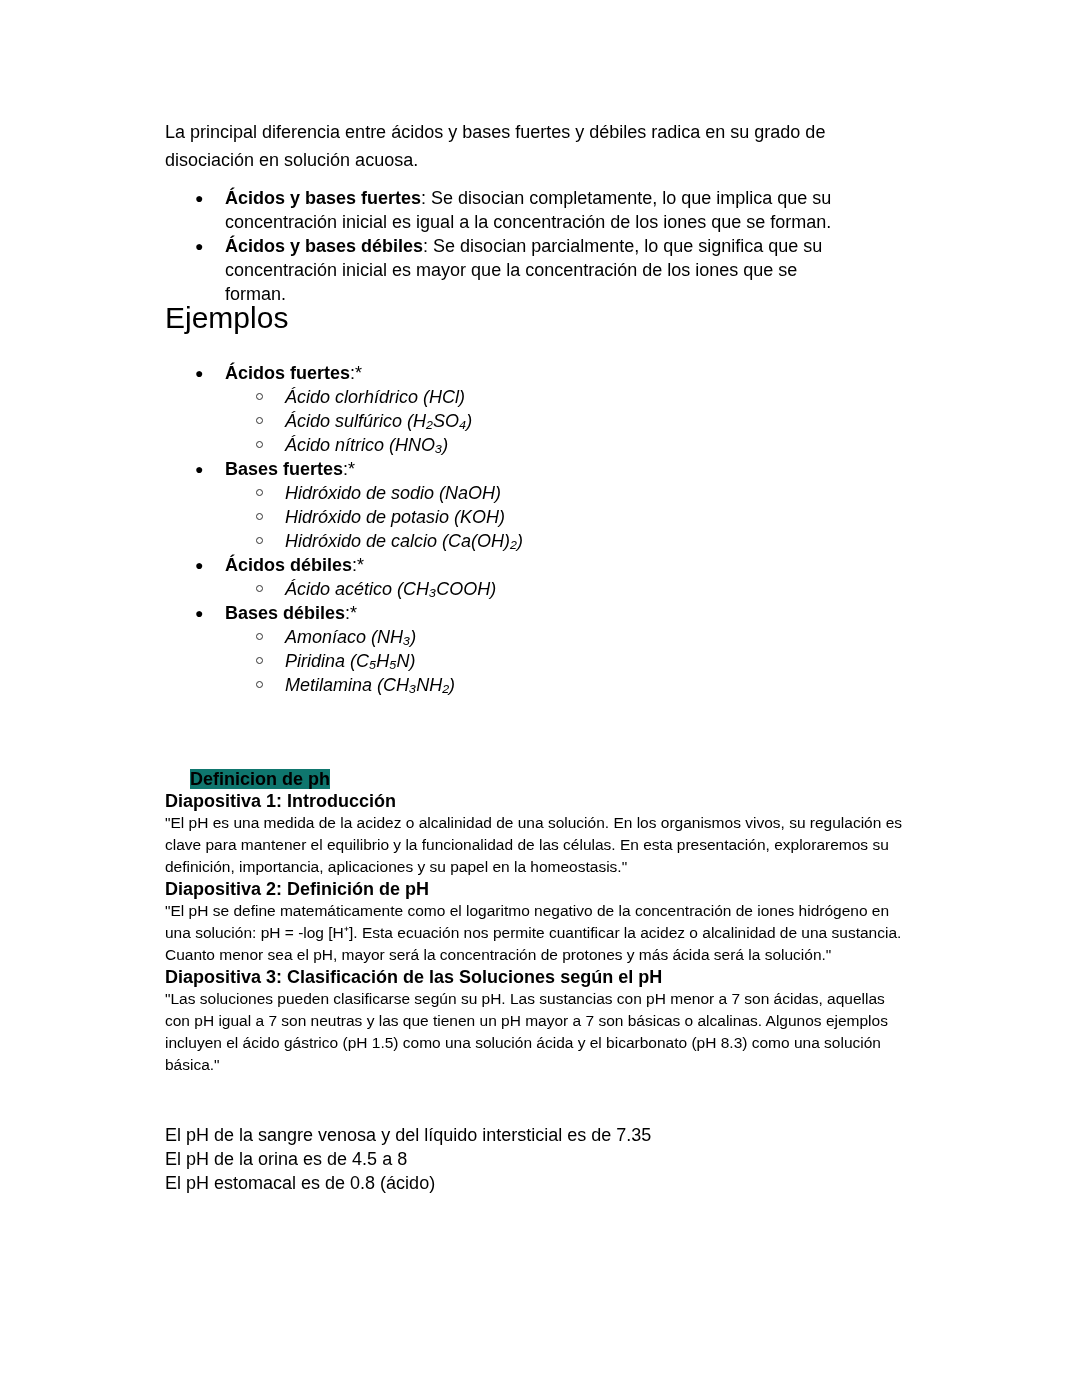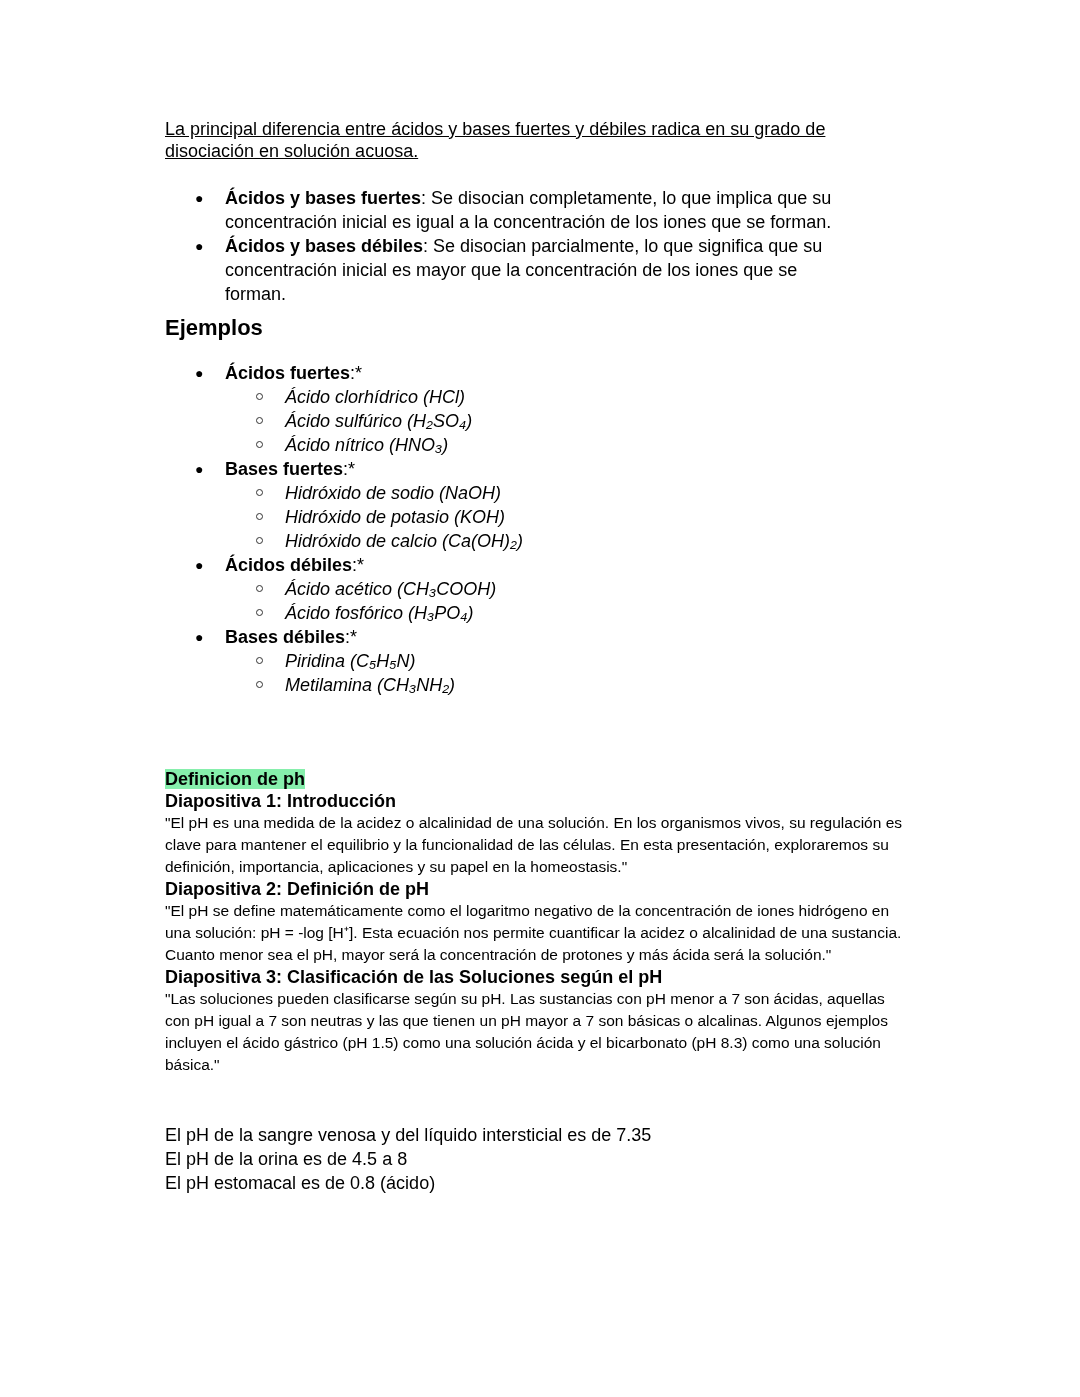--- a/index.html
+++ b/index.html
@@ -1,36 +1,36 @@
 <!DOCTYPE html>
 <html><head>
 <meta charset="utf-8">
 <style>
   html, body { margin: 0; padding: 0; background: #ffffff; }
   body { width: 1080px; height: 1397px; position: relative; overflow: hidden;
          font-family: "Liberation Sans", sans-serif; color: #000; }
   .page { position: absolute; left: 165px; top: 0; width: 740px; }
-  .p-large { font-size: 18px; line-height: 22px; text-decoration: underline; }
+  .p-large { font-size: 18px; line-height: 28px; }
   .intro { position: absolute; top: 118px; left: 0; width: 700px; }
   .ul1 { position: absolute; left: 0; margin: 0; padding: 0; list-style: none; }
   .ul1 li { position: relative; padding-left: 60px; font-size: 18px; line-height: 24px; }
   .ul1 li .bullet { position: absolute; left: 30px; top: 0; font-size: 14px; }
   .ul2 { margin: 0; padding: 0; list-style: none; }
   .ul2 li { padding-left: 60px; position: relative; }
   .ul2 li .circle { position: absolute; left: 28px; top: 8px; width: 7px; height: 7px;
                     border: 1.2px solid #333; border-radius: 50%; box-sizing: border-box; }
   .diff-list { top: 186px; width: 680px; }
-  .heading { position: absolute; top: 315px; left: 0; font-size: 22px; font-weight: bold; }
+  .heading { position: absolute; top: 301px; left: 0; font-size: 30px; font-weight: normal; }
   .ex-list { top: 361px; }
   .ex-list > li { padding-left: 60px; }
   .ex-list .ul2 li { padding-left: 60px; }
   .ex-list .ul2 { margin-left: 0; font-style: italic; }
   .ex-list .ul2 li .circle { left: 31px; }
   b { font-weight: bold; }
-  .hl { background: #86efac; }
+  .hl { background: #0f766e; margin-left: 25px; }
   .def { position: absolute; top: 768px; left: 0; width: 740px; font-size: 15.5px; line-height: 22px; }
   .def .title { font-size: 18px; font-weight: bold; line-height: 22px; }
   .def .slide { font-weight: bold; font-size: 18px; }
   .scale { position: absolute; top: 1123px; left: 0; width: 740px; font-size: 18px; line-height: 24px; }
   .scale .title { font-weight: bold; }
 </style>
 </head>
 <body>
 
 <div class="page">
@@ -67,27 +67,27 @@
         <li><span class="circle"></span><span>Hidróxido de sodio (NaOH)</span></li>
         <li><span class="circle"></span><span>Hidróxido de potasio (KOH)</span></li>
         <li><span class="circle"></span><span>Hidróxido de calcio (Ca(OH)₂)</span></li>
       </ul>
     </li>
     <li>
       <span class="bullet">●</span>
       <b>Ácidos débiles</b><span>:*</span>
       <ul class="ul2">
         <li><span class="circle"></span><span>Ácido acético (CH₃COOH)</span></li>
-        <li><span class="circle"></span><span>Ácido fosfórico (H₃PO₄)</span></li>
       </ul>
     </li>
     <li>
       <span class="bullet">●</span>
       <b>Bases débiles</b><span>:*</span>
       <ul class="ul2">
+        <li><span class="circle"></span><span>Amoníaco (NH₃)</span></li>
         <li><span class="circle"></span><span>Piridina (C₅H₅N)</span></li>
         <li><span class="circle"></span><span>Metilamina (CH₃NH₂)</span></li>
       </ul>
     </li>
   </ul>
 
   <div class="def">
     <div class="title"><span class="hl">Definicion de ph</span></div>
     <div class="slide">Diapositiva 1: Introducción</div>
     <div>"El pH es una medida de la acidez o alcalinidad de una solución. En los organismos vivos, su regulación es clave para mantener el equilibrio y la funcionalidad de las células. En esta presentación, exploraremos su definición, importancia, aplicaciones y su papel en la homeostasis."</div>

